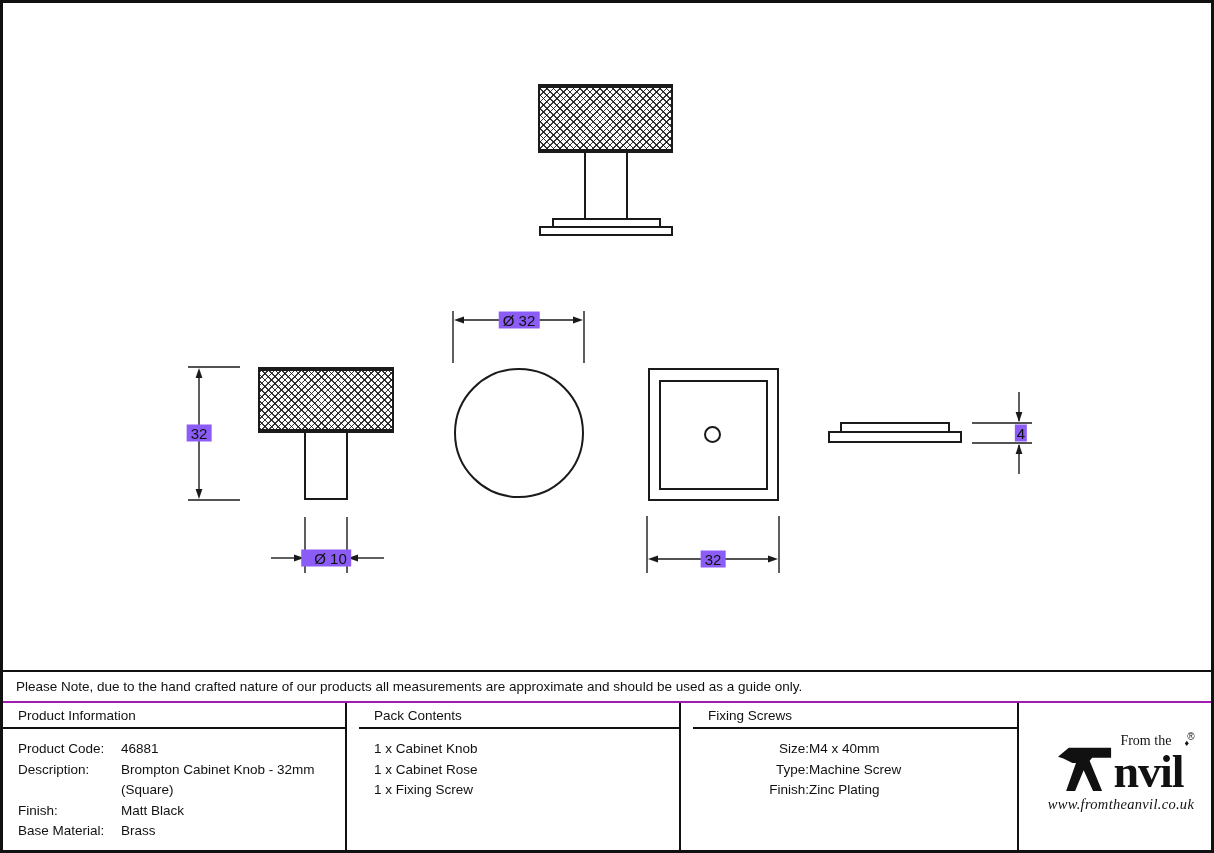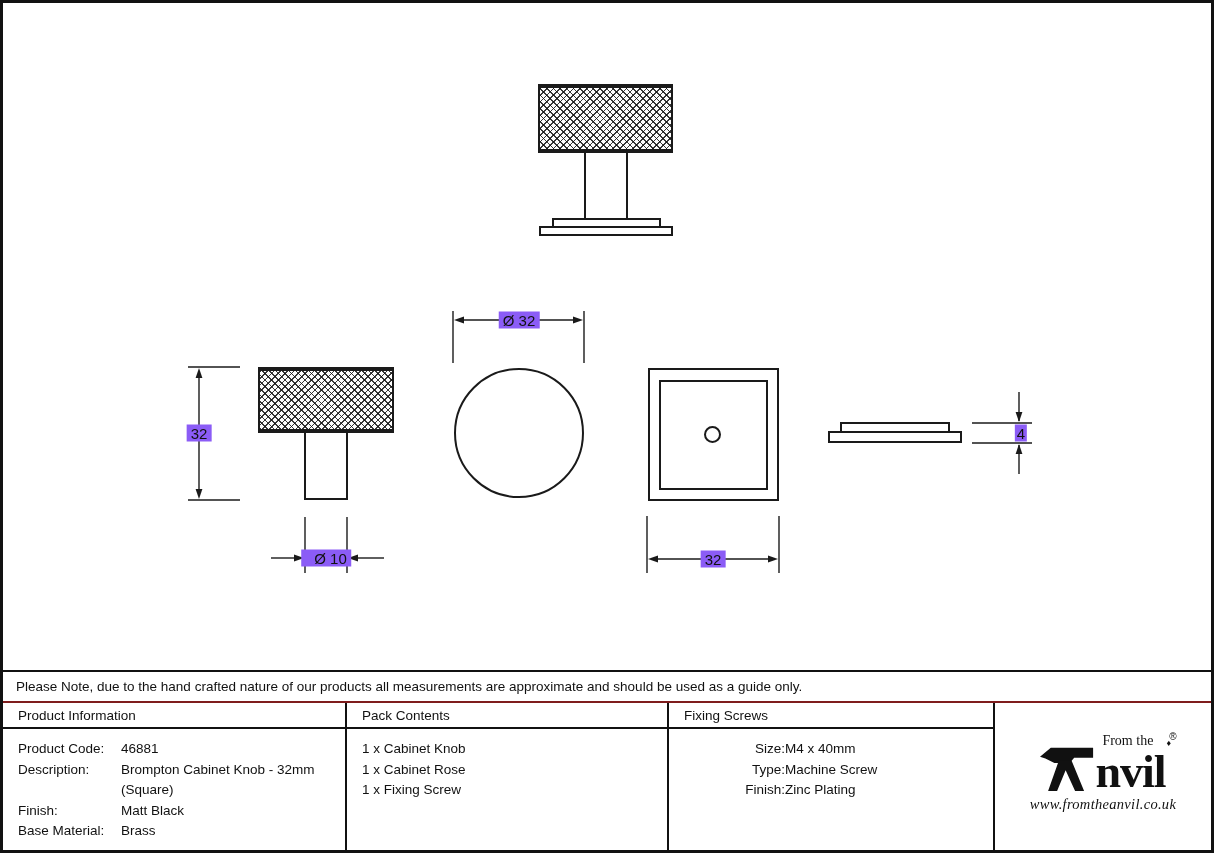--- a/index.html
+++ b/index.html
@@ -39,23 +39,23 @@
   .dims { position:absolute; left:0; top:0; }
   .dims line    { stroke:#1a1a1a; stroke-width:1.4; }
   .dims polygon { fill:#1a1a1a; }
   .dim-label {
     position:absolute; transform:translate(-50%,-50%);
     background:#8b5cf6; padding:0 4px; font-size:15px; white-space:nowrap;
   }
   
   .bottom { position:absolute; left:0; top:667px; width:1208px; height:180px;
             border-top:2px solid #111; display:flex; flex-direction:column; }
-  .note-row { height:31px; border-bottom:2px solid #7f1d1d; line-height:29px;
+  .note-row { height:31px; border-bottom:2px solid #a21caf; line-height:29px;
               padding-left:13px; font-size:13.5px; }
-  .cols { flex:1; display:flex; }
+  .cols { flex:1; display:flex;gap:12px; }
   .col { border-right:2px solid #111; display:flex; flex-direction:column; }
   .col-pi { width:344px; } .col-pc { width:322px; } .col-fs { width:326px; }
   .col-logo { flex:1; border-right:none; align-items:center; justify-content:center; }
   .cell-header { height:26px; border-bottom:2px solid #111; line-height:25px;
                  padding-left:15px; font-size:13.5px; }
   .cell-body { flex:1; padding:10px 8px 0 15px; font-size:13.5px; line-height:20.5px; }
   .info-row { display:flex; }
   .info-row .lbl { width:103px; flex-shrink:0; }
   .info-row .val { flex:1; }
   .col-fs .info-row .lbl { width:101px;text-align:right; }

